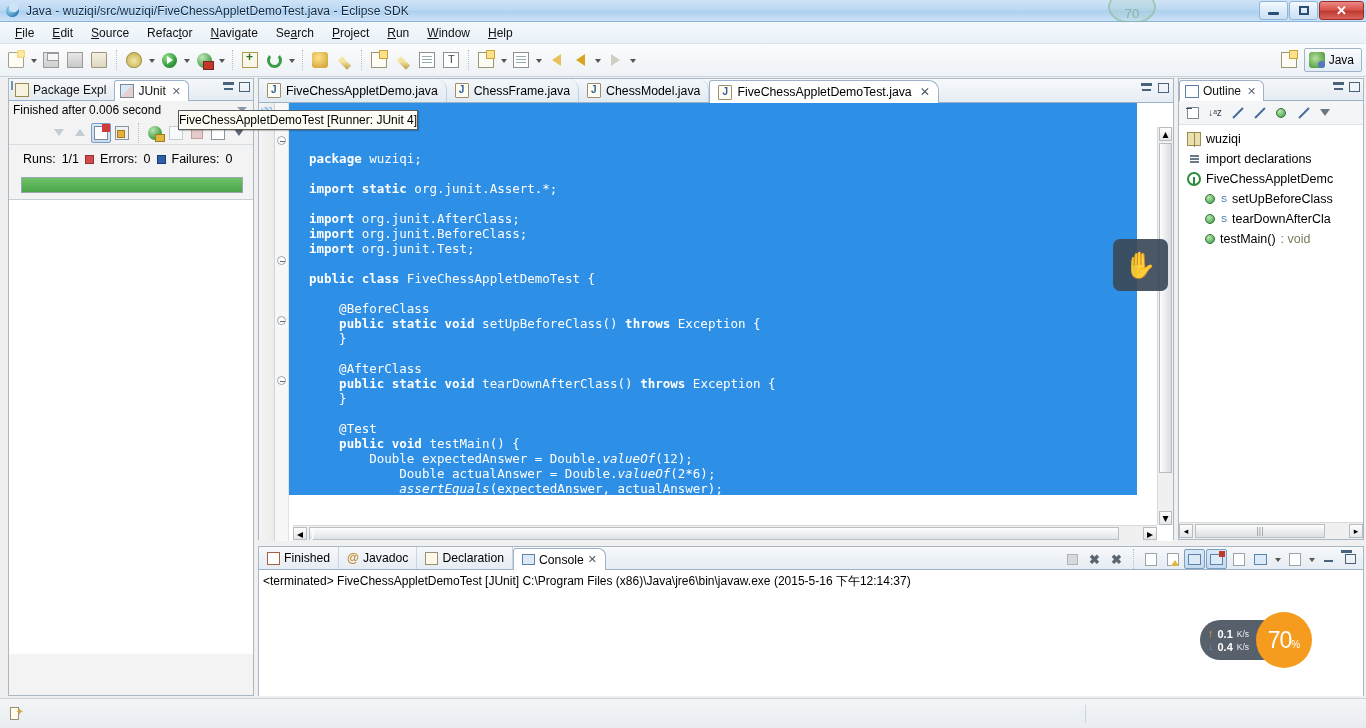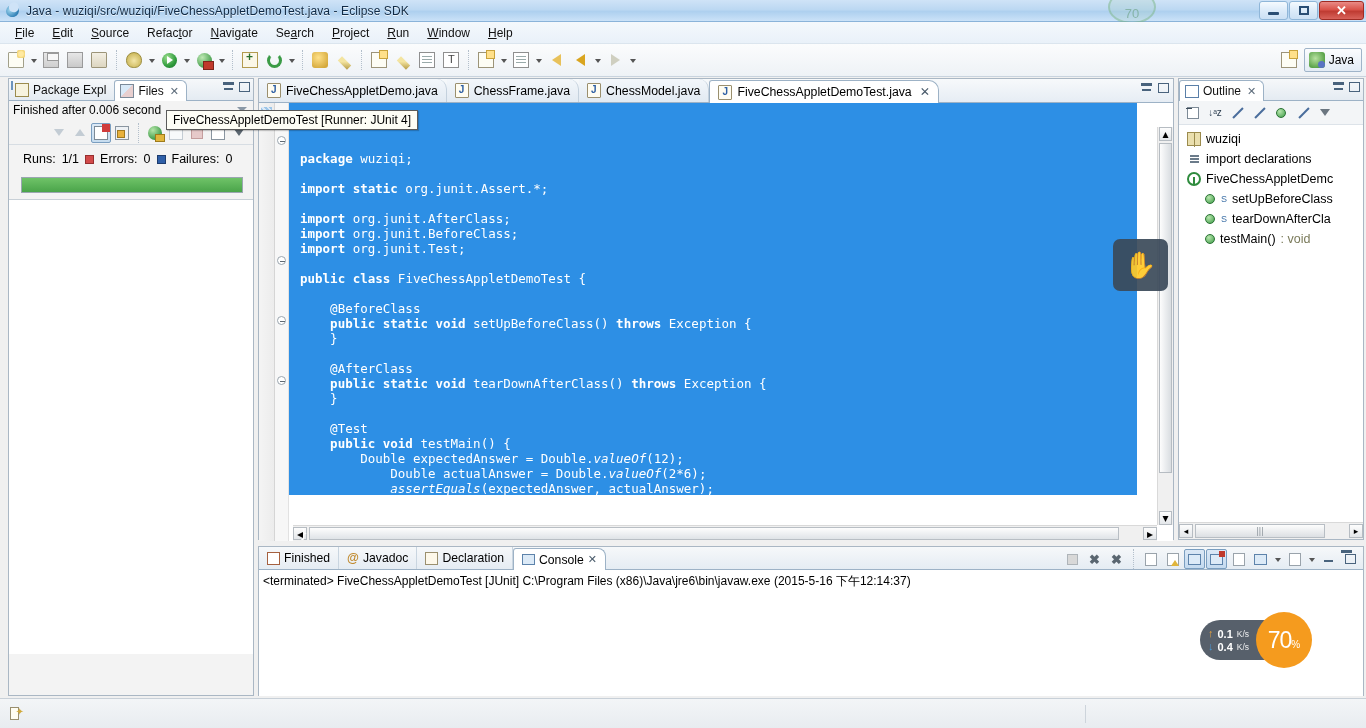--- a/index.html
+++ b/index.html
@@ -223,23 +223,23 @@
     display: flex; align-items: center; padding: 0 4px 0 6px; gap: 6px;
     position: relative;
   }
   .ft-lines { width:13px;height:11px; }
   .ft-lines div { height:2px;background:#4a76a8;margin-bottom:2px;}
   .ft-btn { width:18px;height:18px;border:1px solid transparent;display:flex;align-items:center;justify-content:center;}
   .ft-btn.pressed { border-color:#7a9ec0; background: linear-gradient(#dce9f6,#c6dcef);}
 
   
   .tooltip {
-    position: absolute; left: 166px; top: 110px;
+    position: absolute; left: 178px; top: 110px;
     background: #fdfdf5; border: 1px solid #5a5a5a;
-    font-size: 12px; padding: 2px 6px; color: #000;
+    font-size: 12px; padding: 2px 0; color: #000;
     box-shadow: 1px 1px 1px rgba(0,0,0,.2); z-index: 60;
     white-space: nowrap;
   }
 
   
   #editor-area { left: 258px; top: 78px; width: 916px; height: 462px; background: #fff; }
   .etabbar {
     height: 24px; background: linear-gradient(to bottom,#f7f9fb,#e6edf4);
     display: flex; align-items: flex-end; border-bottom: 1px solid #9db2c6;
     position: relative;
@@ -273,21 +273,21 @@
   .fold-marker {
     position: absolute; left: 2px; width: 9px; height: 9px;
     border: 1px solid #9aa5ae; border-radius: 50%; background: #fff;
   }
   .fold-marker:after {
     content:""; position:absolute; left:1.5px; top:3.5px; width:5px; height:1px; background:#5f6a73;
   }
   .code {
     flex: 1; position: relative; overflow: hidden;
     font-family: "DejaVu Sans Mono", monospace; font-size: 12.5px; line-height: 15px;
-    padding: 3px 0 0 11px; white-space: pre;
+    padding: 3px 0 0 20px; white-space: pre;
   }
   .sel-block {
     position: absolute; left: 0; top: 0; width: 848px; height: 392px;
     background: #2d8fe5;
   }
   .code-lines { position: relative; z-index: 2; }
   .cl { height: 15px; color: #fff; }
   .cl .kw { color: #fff; font-weight: bold; }
   .cl .it { font-style: italic; }
   .ed-vscroll {
@@ -541,21 +541,21 @@
   </div>
 
   <div class="view" id="junit-view">
     <div class="view-tabbar">
       <div class="vtab">
         <span class="ico" style="width:14px;height:14px;background:#f7f3de;border:1px solid #9b8b4d;"></span>
         <span>Package Expl</span>
       </div>
       <div class="vtab active">
         <span class="ico" style="width:14px;height:14px;background:linear-gradient(135deg,#d9e9f7 50%,#e8cfcf 50%);border:1px solid #7b8a99;"></span>
-        <span>Files</span>
+        <span>JUnit</span>
         <span class="xmark">✕</span>
       </div>
       <div class="view-ctrl">
         <div class="ctrl-min"></div>
         <div class="ctrl-max"></div>
       </div>
     </div>
 
     <div class="junit-status">
       <span>Finished after 0.006 second</span>

